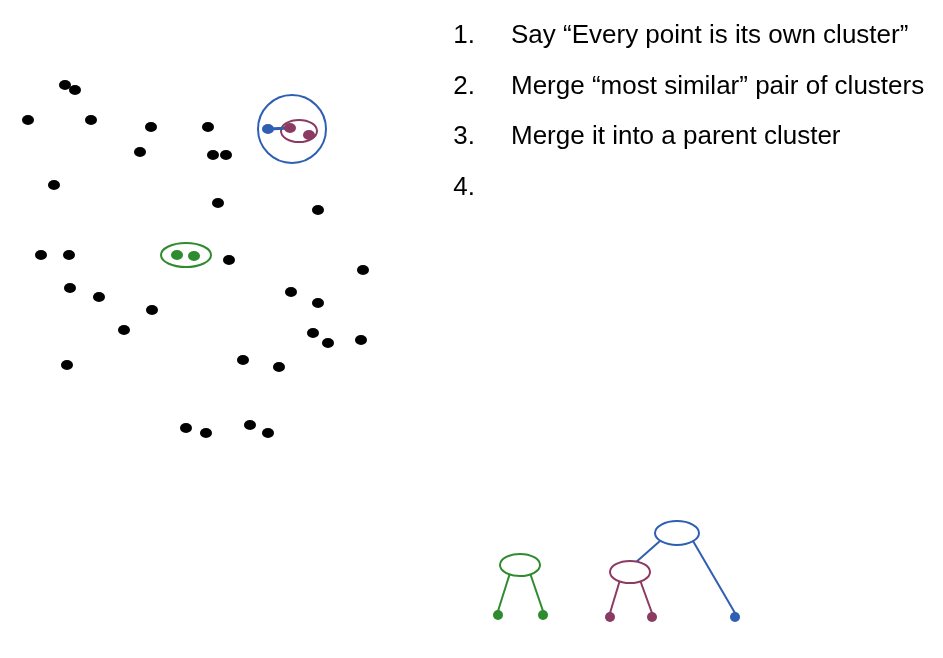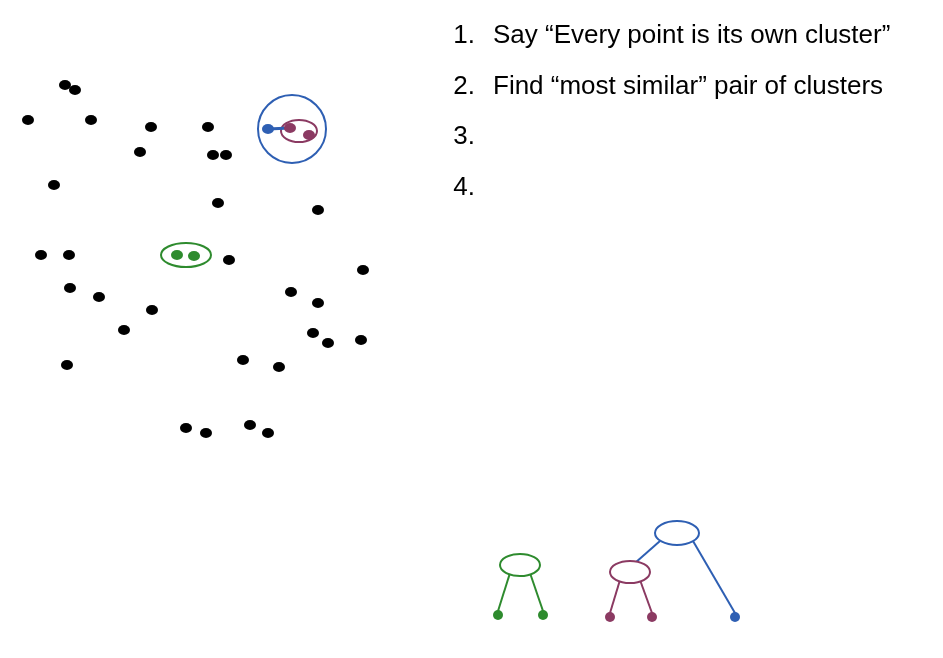--- a/index.html
+++ b/index.html
@@ -31,20 +31,21 @@
       color: #000;
     }
     .step-num {
       width: 48px;
       text-align: right;
       padding-right: 18px;
       flex-shrink: 0;
     }
     .step-text {
       flex: 1;
+      margin-left: 18px;
     }
     .dendrogram-area {
       position: absolute;
       left: 435px;
       top: 505px;
       width: 330px;
       height: 130px;
     }
   </style>
 </head>
@@ -105,24 +106,25 @@
   </svg>
 </div>
 
 <div class="steps-list">
   <div class="step-row">
     <div class="step-num">1.</div>
     <div class="step-text">Say “Every point is its own cluster”</div>
   </div>
   <div class="step-row">
     <div class="step-num">2.</div>
-    <div class="step-text">Find “most similar” pair of clusters</div>
+    <div class="step-text">Merge “most similar” pair of clusters</div>
   </div>
   <div class="step-row">
     <div class="step-num">3.</div>
+    <div class="step-text">Merge it into a parent cluster</div>
   </div>
   <div class="step-row">
     <div class="step-num">4.</div>
   </div>
 </div>
 
 <div class="dendrogram-area">
   <svg width="330" height="130">
     <g id="green-tree">
         <line x1="75" y1="68" x2="63" y2="106" stroke="#2e8b2e" stroke-width="2"></line>

